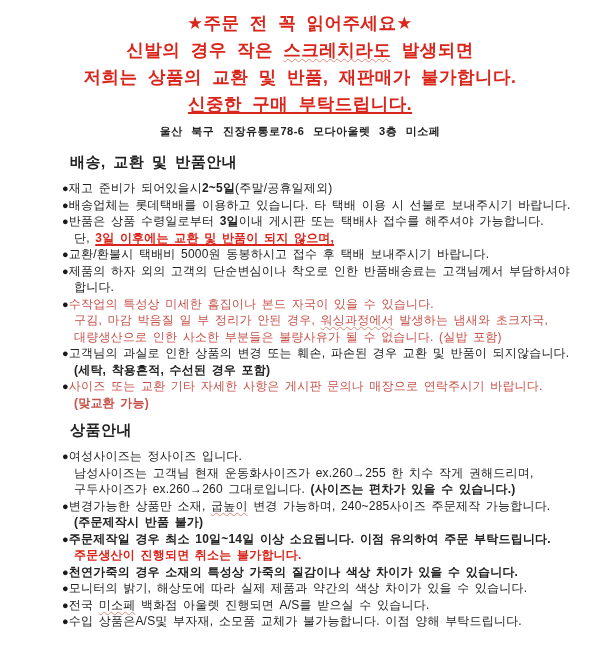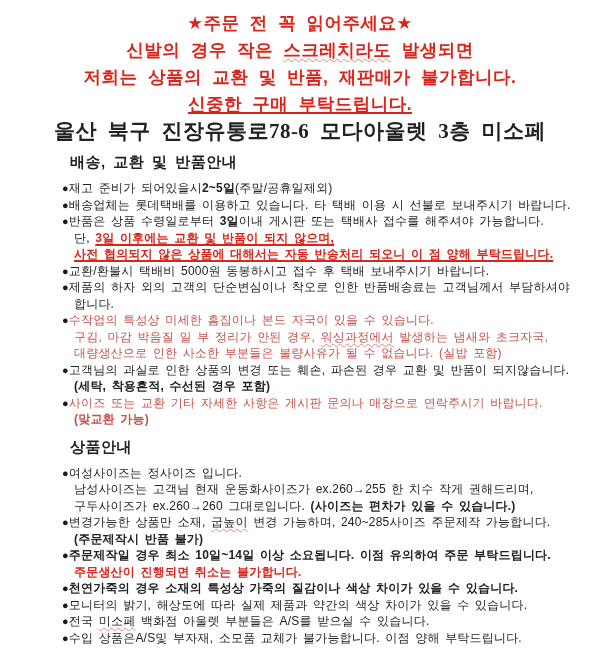--- a/index.html
+++ b/index.html
@@ -7,21 +7,21 @@
     width:600px;height:655px;background:#ffffff;overflow:hidden;
     font-family:"Liberation Sans","DejaVu Sans",sans-serif;
     color:#222;
   }
   .page{width:600px;height:655px;position:relative;}
 
   
   .notice-header{padding-top:10px;text-align:center;white-space:nowrap;}
   .hline{letter-spacing:0.5px;word-spacing:5px;}
   .hline.h0,.hline.h1,.hline.h2,.hline.h3{font-size:17.5px;line-height:27px;font-weight:700;}
-  .hline.h4{font-size:21px;line-height:26px;font-weight:700;font-family:Liberation Serif, serif;}
+  .hline.h4{font-size:11px;line-height:26px;font-weight:700;}
   .hline.h5{font-size:15px;line-height:25px;font-weight:700;}
 
   
   .sections{padding-left:62px;padding-right:20px;}
   .section-title{
     font-size:15px;font-weight:700;color:#222;
     line-height:20px;margin:8px;padding:0;letter-spacing:0.5px;word-spacing:3px;
   }
   .section{margin-top:6px;}
   .section + .section{margin-top:9px;}
@@ -57,21 +57,20 @@
       <div class="hline h4"><span class="seg c-black b">울산 북구 진장유통로78-6 모다아울렛 3층 미소페</span></div>
     </div>
   <div class="sections">
       <div class="section">
         <div class="section-title">배송, 교환 및 반품안내</div>
         <div class="section-body">
           <div class="bline has-bullet"><span class="bullet">●</span><span class="seg c-black">재고 준비가 되어있을시</span><span class="seg c-black b">2~5일</span><span class="seg c-black">(주말/공휴일제외)</span></div>
           <div class="bline has-bullet"><span class="bullet">●</span><span class="seg c-black">배송업체는 롯데택배를 이용하고 있습니다. 타 택배 이용 시 선불로 보내주시기 바랍니다.</span></div>
           <div class="bline has-bullet"><span class="bullet">●</span><span class="seg c-black">반품은 상품 수령일로부터 </span><span class="seg c-black b">3일</span><span class="seg c-black">이내 게시판 또는 택배사 접수를 해주셔야 가능합니다.</span></div>
           <div class="bline"><span class="seg c-black">단, </span><span class="seg c-red b u">3일 이후에는 교환 및 반품이 되지 않으며,</span></div>
-          <div class="bline"><span class="seg c-red b u">사전 협의되지 않은 상품에 대해서는 자동 반송처리 되오니 이 점 양해 부탁드립니다.</span></div>
           <div class="bline has-bullet"><span class="bullet">●</span><span class="seg c-black">교환/환불시 택배비 5000원 동봉하시고 접수 후 택배 보내주시기 바랍니다.</span></div>
           <div class="bline has-bullet"><span class="bullet">●</span><span class="seg c-black">제품의 하자 외의 고객의 단순변심이나 착오로 인한 반품배송료는 고객님께서 부담하셔야</span></div>
           <div class="bline"><span class="seg c-black">합니다.</span></div>
           <div class="bline has-bullet"><span class="bullet">●</span><span class="seg c-redsoft">수작업의 특성상 미세한 흠집이나 본드 자국이 있을 수 있습니다.</span></div>
           <div class="bline"><span class="seg c-redsoft">구김, 마감 박음질 일 부 정리가 안된 경우, </span><span class="seg c-redsoft sq">워싱과정에서</span><span class="seg c-redsoft"> 발생하는 냄새와 초크자국,</span></div>
           <div class="bline"><span class="seg c-redsoft">대량생산으로 인한 사소한 부분들은 불량사유가 될 수 없습니다. (실밥 포함)</span></div>
           <div class="bline has-bullet"><span class="bullet">●</span><span class="seg c-black">고객님의 과실로 인한 상품의 변경 또는 훼손, 파손된 경우 교환 및 반품이 되지않습니다.</span></div>
           <div class="bline"><span class="seg c-black b">(세탁, 착용흔적, 수선된 경우 포함)</span></div>
           <div class="bline has-bullet"><span class="bullet">●</span><span class="seg c-redsoft">사이즈 또는 교환 기타 자세한 사항은 게시판 문의나 매장으로 연락주시기 바랍니다.</span></div>
           <div class="bline"><span class="seg c-redsoft b">(맞교환 가능)</span></div>
@@ -82,18 +81,18 @@
         <div class="section-body">
           <div class="bline has-bullet"><span class="bullet">●</span><span class="seg c-black">여성사이즈는 정사이즈 입니다.</span></div>
           <div class="bline"><span class="seg c-black">남성사이즈는 고객님 현재 운동화사이즈가 ex.260→255 한 치수 작게 권해드리며,</span></div>
           <div class="bline"><span class="seg c-black">구두사이즈가 ex.260→260 그대로입니다. </span><span class="seg c-black b">(사이즈는 편차가 있을 수 있습니다.)</span></div>
           <div class="bline has-bullet"><span class="bullet">●</span><span class="seg c-black">변경가능한 상품만 소재, </span><span class="seg c-black sq">굽높이</span><span class="seg c-black"> 변경 가능하며, 240~285사이즈 주문제작 가능합니다.</span></div>
           <div class="bline"><span class="seg c-black b">(주문제작시 반품 불가)</span></div>
           <div class="bline has-bullet"><span class="bullet">●</span><span class="seg c-black b">주문제작일 경우 최소 </span><span class="seg c-black b">10일~14일</span><span class="seg c-black b"> 이상 소요됩니다. 이점 유의하여 주문 부탁드립니다.</span></div>
           <div class="bline"><span class="seg c-red b">주문생산이 진행되면 취소는 불가합니다.</span></div>
           <div class="bline has-bullet"><span class="bullet">●</span><span class="seg c-black b">천연가죽의 경우 소재의 특성상 가죽의 질감이나 색상 차이가 있을 수 있습니다.</span></div>
           <div class="bline has-bullet"><span class="bullet">●</span><span class="seg c-black">모니터의 밝기, 해상도에 따라 실제 제품과 약간의 색상 차이가 있을 수 있습니다.</span></div>
-          <div class="bline has-bullet"><span class="bullet">●</span><span class="seg c-black">전국 </span><span class="seg c-black sq">미소페</span><span class="seg c-black"> 백화점 아울렛 부분들은 A/S를 받으실 수 있습니다.</span></div>
+          <div class="bline has-bullet"><span class="bullet">●</span><span class="seg c-black">전국 </span><span class="seg c-black sq">미소페</span><span class="seg c-black"> 백화점 아울렛 진행되면 A/S를 받으실 수 있습니다.</span></div>
           <div class="bline has-bullet"><span class="bullet">●</span><span class="seg c-black">수입 상품은A/S및 부자재, 소모품 교체가 불가능합니다. 이점 양해 부탁드립니다.</span></div>
         </div>
       </div>
     </div>
 </div>
 
 </body></html>

